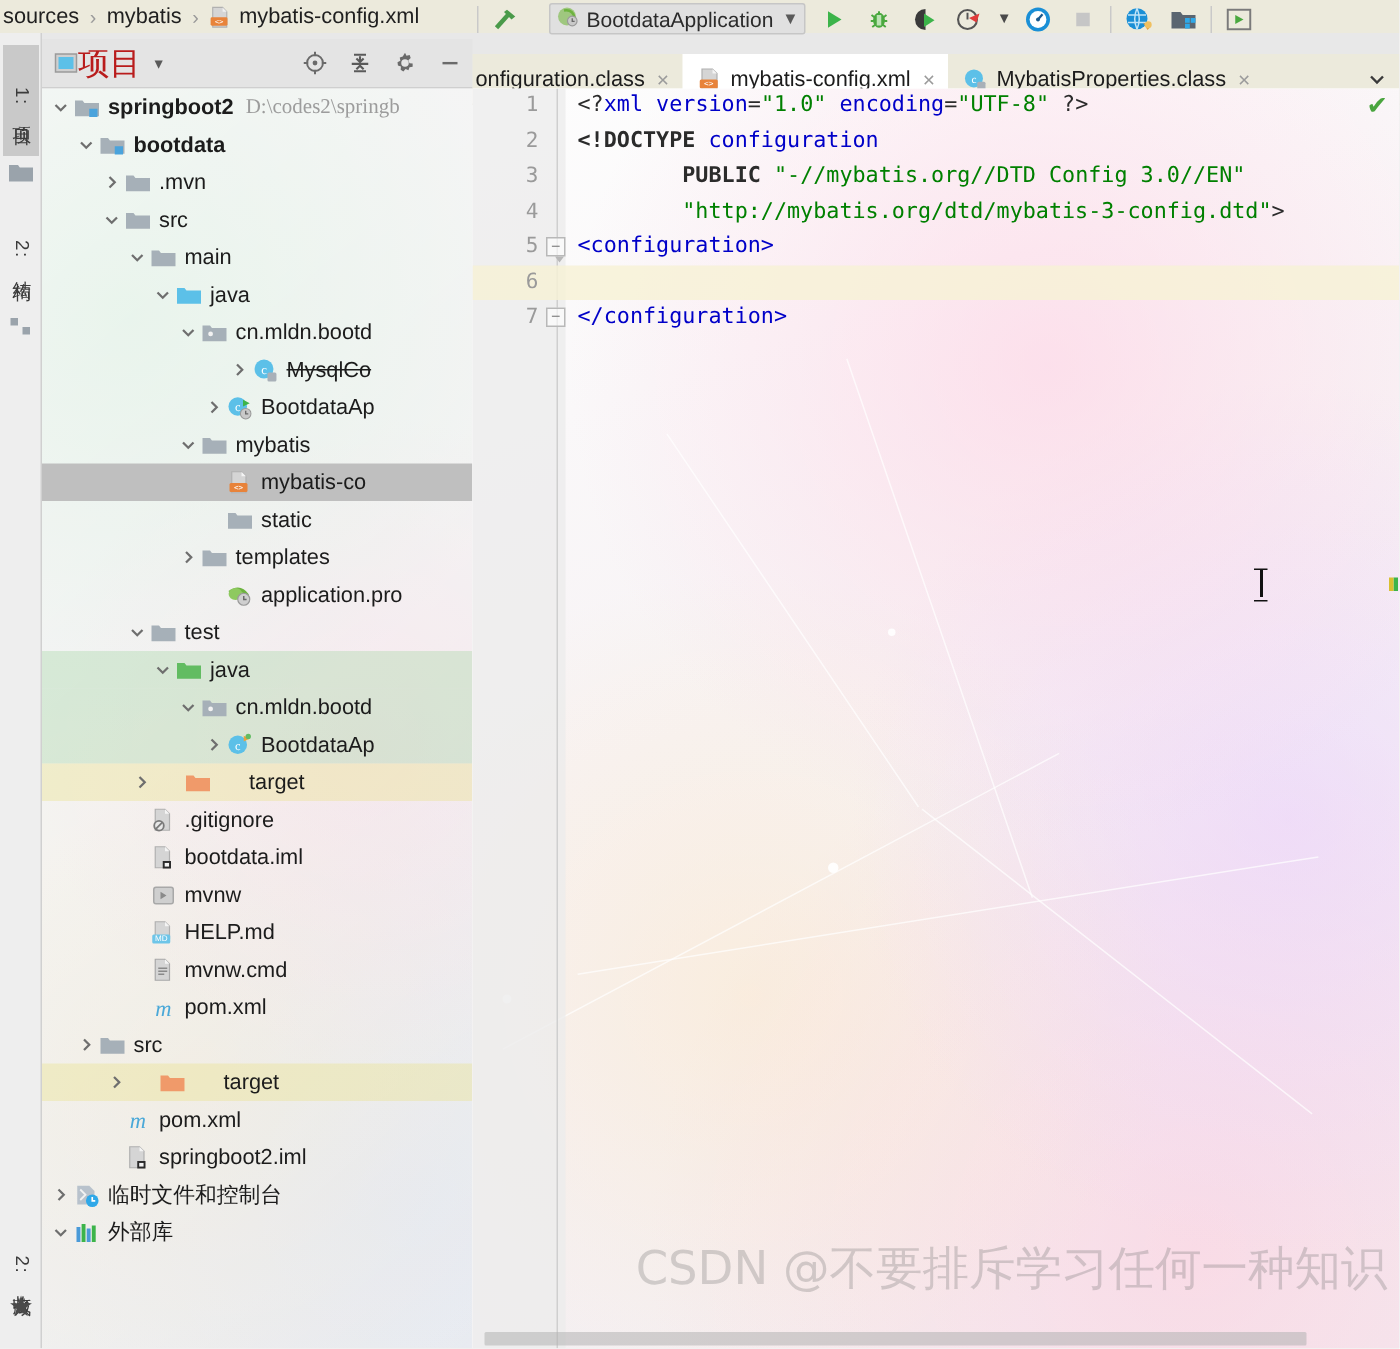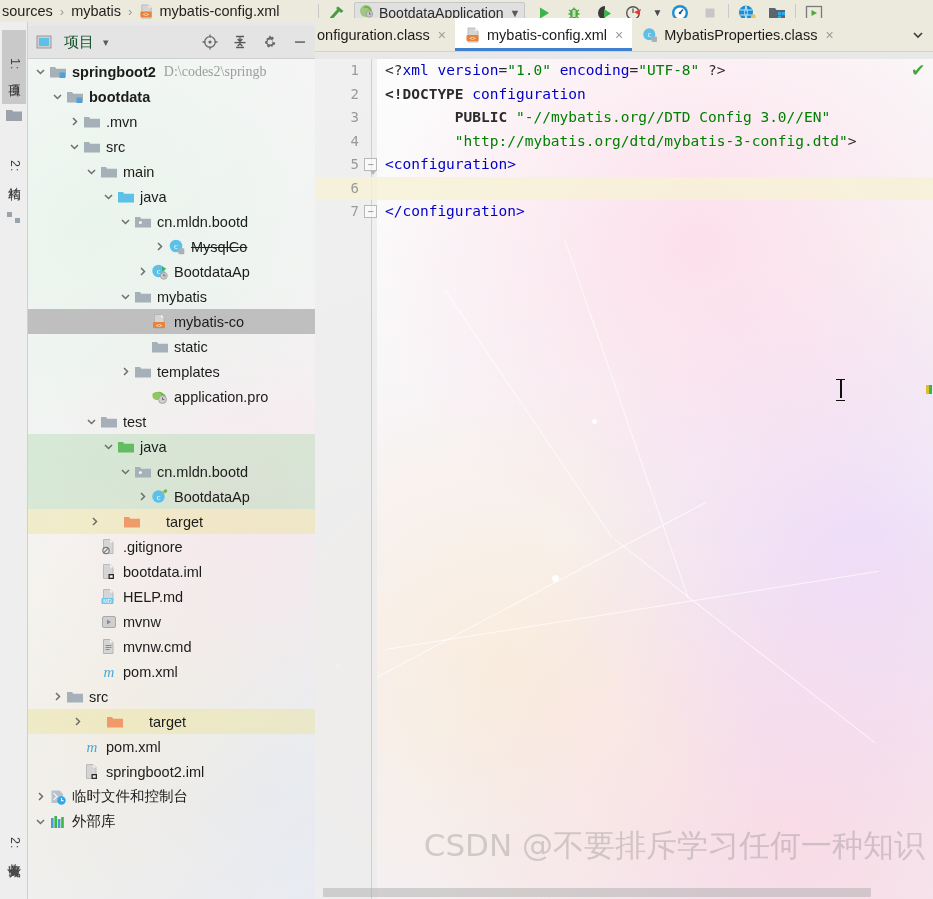--- a/index.html
+++ b/index.html
@@ -35,34 +35,34 @@
     display:flex; align-items:center; gap:0px;
     background:transparent;
   }
   .tb-btn{
     width:30px; height:24px; display:flex; align-items:center; justify-content:center;
     position:relative;
   }
   .run-config{
     display:flex; align-items:center; height:21px;
     background:#e0e0e0; border:1px solid #c6c6c6; border-radius:2px;
-    padding:0 4px 0 4px; margin-left:2px; margin-right:4px;
+    padding:0 4px 0 4px; margin-left:14px; margin-right:4px;
     font-size:14px; color:#2b2b2b; white-space:nowrap;
   }
   .rc-label{ margin:0 6px 0 4px; }
   .sep-v{ width:1px; height:18px; background:#c9c9c9; margin:0 3px; }
 
   
   .proj-header{
     position:absolute; left:28px; top:26px; width:287px; height:33px;
     background:#e4e4e4;
     border-bottom:1px solid #cfcfcf;
     display:flex; align-items:center;
   }
-  .proj-title{ font-size:15px; color:#14532d; margin-left:12px; }
+  .proj-title{ font-size:21px; color:#b91c1c; margin-left:0; }
   .proj-icons{ margin-left:auto; display:flex; align-items:center; }
   .pi{ width:30px; height:30px; display:flex; align-items:center; justify-content:center; }
 
   
   .leftbar{
     position:absolute; left:0; top:22px; width:28px; height:877px;
     background:#eeeeee; border-right:1px solid #d0d0d0;
   }
   .vtab{
     position:absolute; left:2px; width:24px;
@@ -104,21 +104,21 @@
     color:#6e6e6e; font-size:9px;
   }
   .ico{ width:18px; height:18px; flex:0 0 18px; margin-right:5px; position:relative; }
   .label{ color:#1c1c1c; }
   .label.bold{ font-weight:bold; }
   .label.strike{ text-decoration:line-through; }
   .path-hint{ color:#9c9c9c; margin-left:8px; font-size:14px;font-family:Liberation Serif, serif; }
 
   
   .tabs{
-    position:absolute; left:315px; top:18px; width:618px; height:34px;
+    position:absolute; left:315px; top:36px; width:618px; height:34px;
     background:#eceadc;
     display:flex; align-items:stretch;
     overflow:hidden;
     border-bottom:1px solid #d6d4c4;
   }
   .tab{
     display:flex; align-items:center; gap:6px;
     padding:0 9px 0 10px;
     font-size:14.5px; color:#1c1c1c; white-space:nowrap;
     position:relative;
@@ -643,35 +643,35 @@
               <path d="M10 1.5l3 3h-3z" fill="#f4f4f4"></path>
               <rect x="8.5" y="11" width="5.5" height="5" fill="#2b2b2b"></rect>
               <rect x="9.8" y="12.3" width="2.9" height="2.4" fill="#f4f4f4"></rect>
             </svg></span>
           <span class="label">bootdata.iml</span>
         </div>
         <div class="row">
           <span style="flex: 0 0 auto; width: 55px; height: 25px;"></span>
           <span class="arrow"></span>
           <span class="ico"><svg width="18" height="18" viewBox="0 0 18 18">
+              <rect x="2.5" y="3.5" width="13" height="11" rx="1.5" fill="#cfcfcf" stroke="#a8a8a8" stroke-width="1"></rect>
+              <path d="M7 6.5 L11 9 L7 11.5z" fill="#8a8a8a"></path>
+            </svg></span>
+          <span class="label">mvnw</span>
+        </div>
+        <div class="row">
+          <span style="flex: 0 0 auto; width: 55px; height: 25px;"></span>
+          <span class="arrow"></span>
+          <span class="ico"><svg width="18" height="18" viewBox="0 0 18 18">
               <path d="M3.5 1.5h6.5l3 3v8H3.5z" fill="#d5d5d5" stroke="#b0b0b0" stroke-width=".8"></path>
               <path d="M10 1.5l3 3h-3z" fill="#f4f4f4"></path>
               <rect x="1.5" y="10" width="12" height="6" rx="1" fill="#6ec5e8"></rect>
               <text x="7.5" y="14.6" font-size="5.4" fill="#fff" text-anchor="middle" font-family="Liberation Sans, sans-serif">MD</text>
             </svg></span>
           <span class="label">HELP.md</span>
-        </div>
-        <div class="row">
-          <span style="flex: 0 0 auto; width: 55px; height: 25px;"></span>
-          <span class="arrow"></span>
-          <span class="ico"><svg width="18" height="18" viewBox="0 0 18 18">
-              <rect x="2.5" y="3.5" width="13" height="11" rx="1.5" fill="#cfcfcf" stroke="#a8a8a8" stroke-width="1"></rect>
-              <path d="M7 6.5 L11 9 L7 11.5z" fill="#8a8a8a"></path>
-            </svg></span>
-          <span class="label">mvnw</span>
         </div>
         <div class="row">
           <span style="flex: 0 0 auto; width: 55px; height: 25px;"></span>
           <span class="arrow"></span>
           <span class="ico"><svg width="18" height="18" viewBox="0 0 18 18">
               <path d="M3.5 1.5h6.5l3 3v11H3.5z" fill="#d5d5d5" stroke="#a8a8a8" stroke-width=".8"></path>
               <path d="M10 1.5l3 3h-3z" fill="#f4f4f4"></path>
               <path d="M5.5 7.5h6M5.5 9.5h6M5.5 11.5h4" stroke="#8a8a8a" stroke-width="1"></path>
             </svg></span>
           <span class="label">mvnw.cmd</span>

